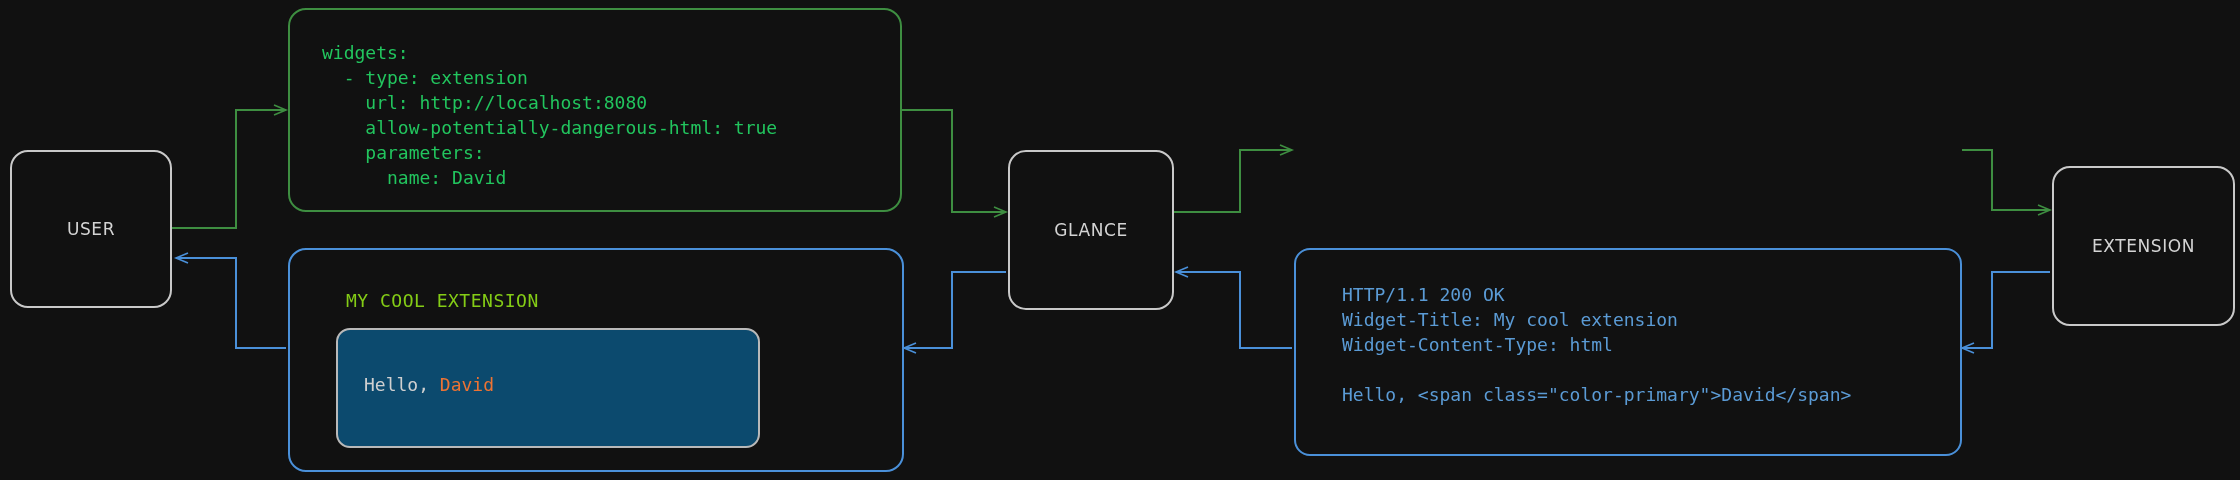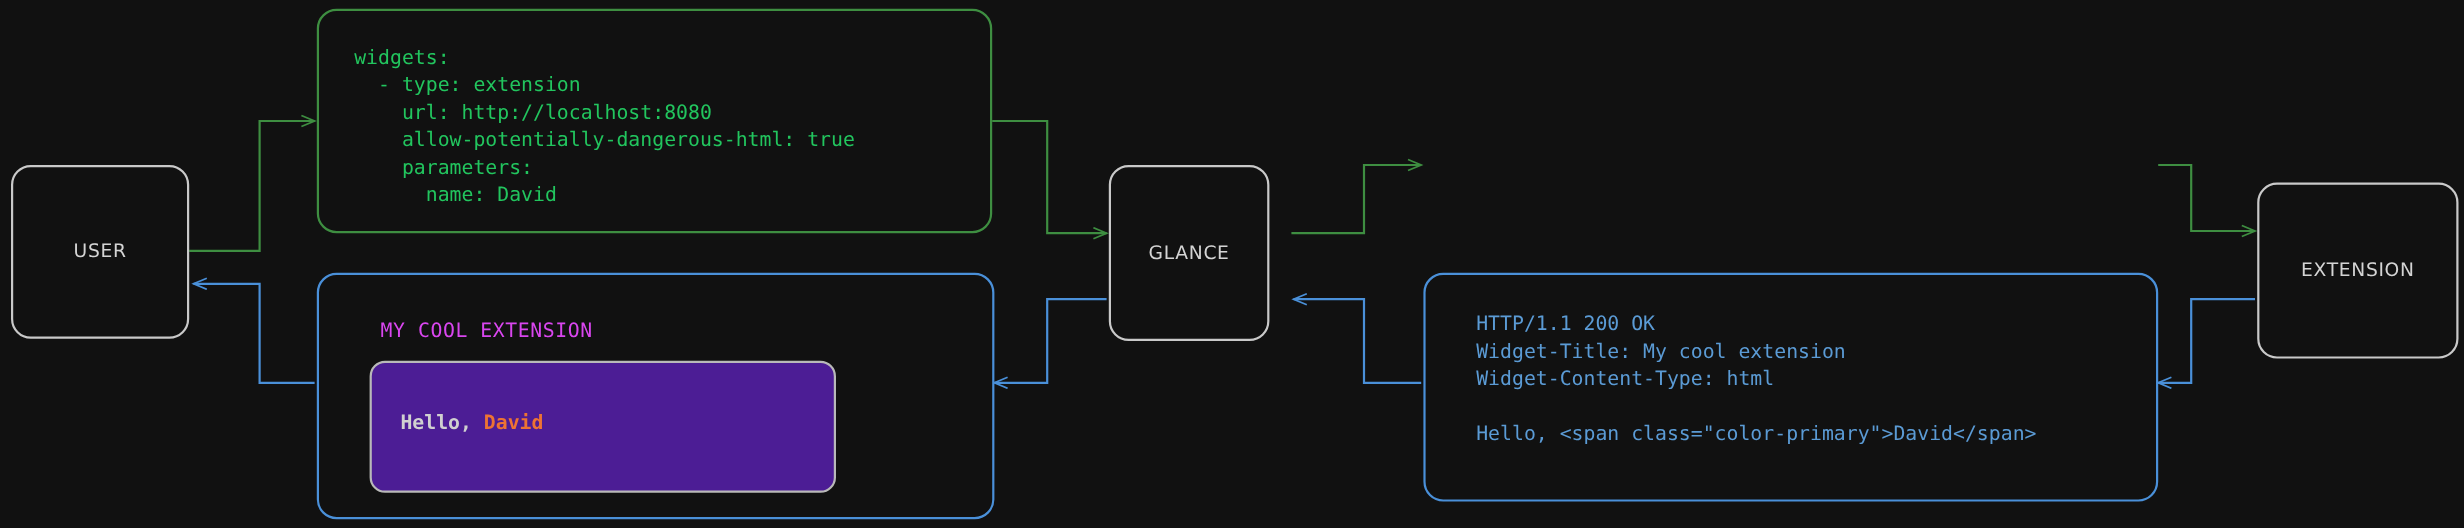--- a/index.html
+++ b/index.html
@@ -57,33 +57,32 @@
     line-height: 25px;
     color: #22c55e;
   }
   .code.blue { color: #5b9bd5; }
   .widgetcard {
     position: absolute;
     box-sizing: border-box;
   }
   .widget-title {
     position: absolute;
-    color: #d946ef;
+    color: #84cc16;
     font-family: "DejaVu Sans Mono", monospace;
     font-size: 18px;
     letter-spacing: 0.5px;
     white-space: pre;
   }
   .widget-inner {
     position: absolute;
     border: 2px solid #b9b9b9;
     border-radius: 14px;
-    background: #4c1d95;
+    background: #0c4a6e;
     box-sizing: border-box;
-    font-weight: bold;
   }
   .widget-body {
     position: absolute;
     font-family: "DejaVu Sans Mono", monospace;
     font-size: 18px;
     color: #d0d0d0;
     white-space: pre;
   }
   .accent { color: #ed7333; }
 </style>
@@ -116,39 +115,39 @@
 
     <path d="M1006,272 L952,272 L952,348 L904,348" fill="none" stroke="#4a90d9" stroke-width="2" marker-end="url(#arrowBlue)"></path>
 
     <path d="M286,348 L236,348 L236,258 L176,258" fill="none" stroke="#4a90d9" stroke-width="2" marker-end="url(#arrowBlue)"></path>
   </svg>
 
   <div class="node" style="left:10px; top:150px; width:162px; height:158px;align-items:center;">
     <span class="node-label">USER</span>
   </div>
 
-  <div class="node" style="left:1008px; top:150px; width:146px; height:160px;">
+  <div class="node" style="left:1008px; top:150px; width:166px; height:160px;">
     <span class="node-label">GLANCE</span>
   </div>
 
   <div class="node" style="left:2052px; top:150px; width:183px; height:160px;margin-top:16px;">
     <span class="node-label">EXTENSION</span>
   </div>
 
   <div class="codebox" style="left:288px; top:8px; width:614px; height:204px;">
     <pre class="code" style="left:32px; top:30px; margin:0;">widgets:
   - type: extension
     url: http://localhost:8080
     allow-potentially-dangerous-html: true
     parameters:
       name: David</pre>
   </div>
 
 
-  <div class="codebox blue" style="left:1294px; top:248px; width:668px; height:208px;">
+  <div class="codebox blue" style="left:1294px; top:248px; width:668px; height:208px;border-radius:16px;">
     <pre class="code blue" style="left:46px; top:32px; margin:0;">HTTP/1.1 200 OK
 Widget-Title: My cool extension
 Widget-Content-Type: html
 
 Hello, &lt;span class="color-primary"&gt;David&lt;/span&gt;</pre>
   </div>
 
   <div class="codebox blue widgetcard" style="left:288px; top:248px; width:616px; height:224px;">
     <div class="widget-title" style="left:56px; top:40px;">MY COOL EXTENSION</div>
     <div class="widget-inner" style="left:46px; top:78px; width:424px; height:120px;">

